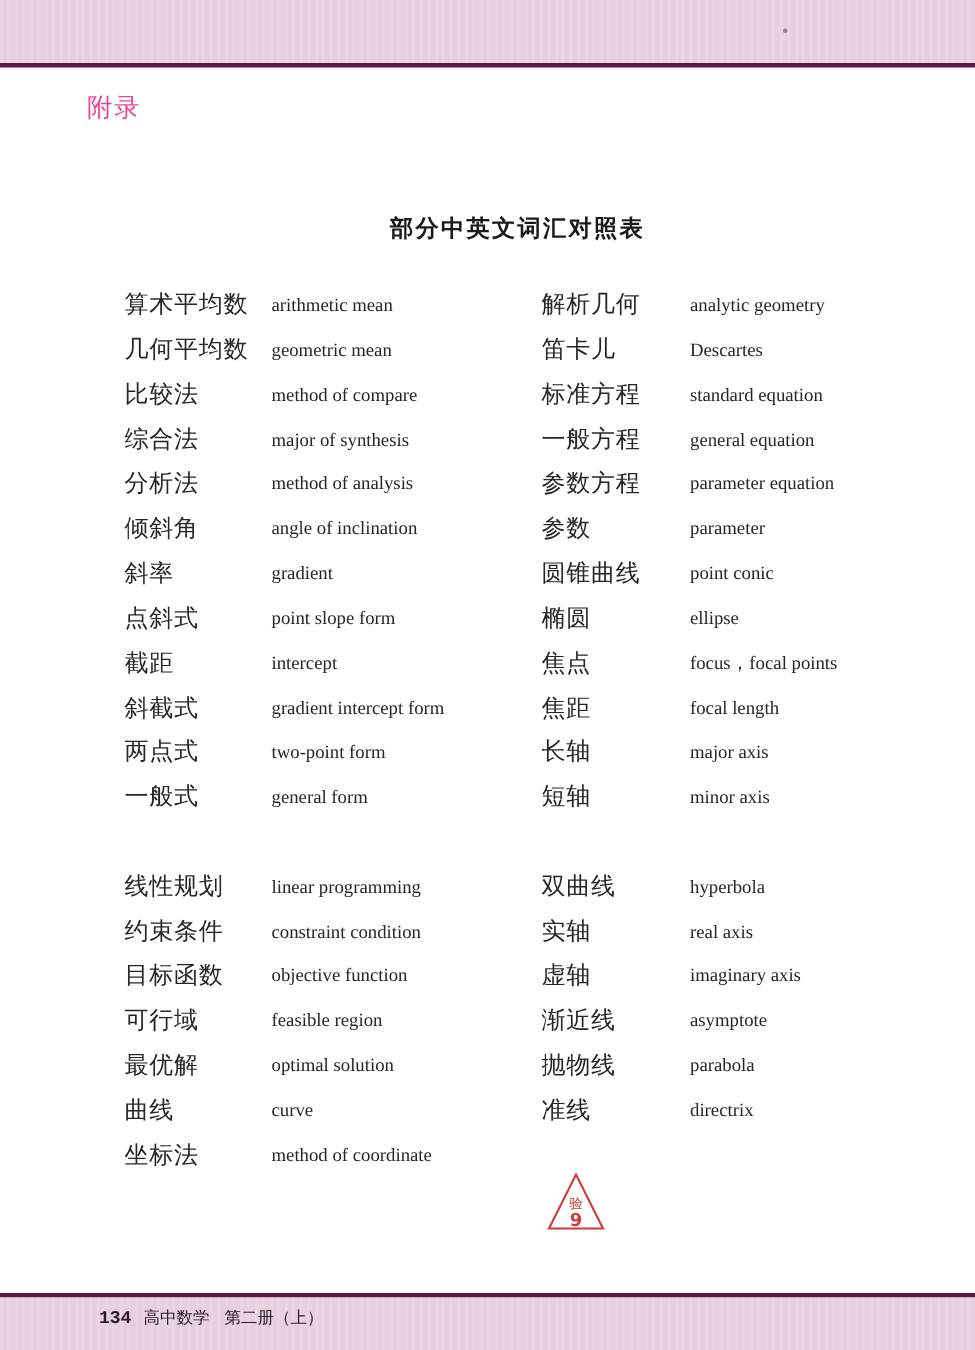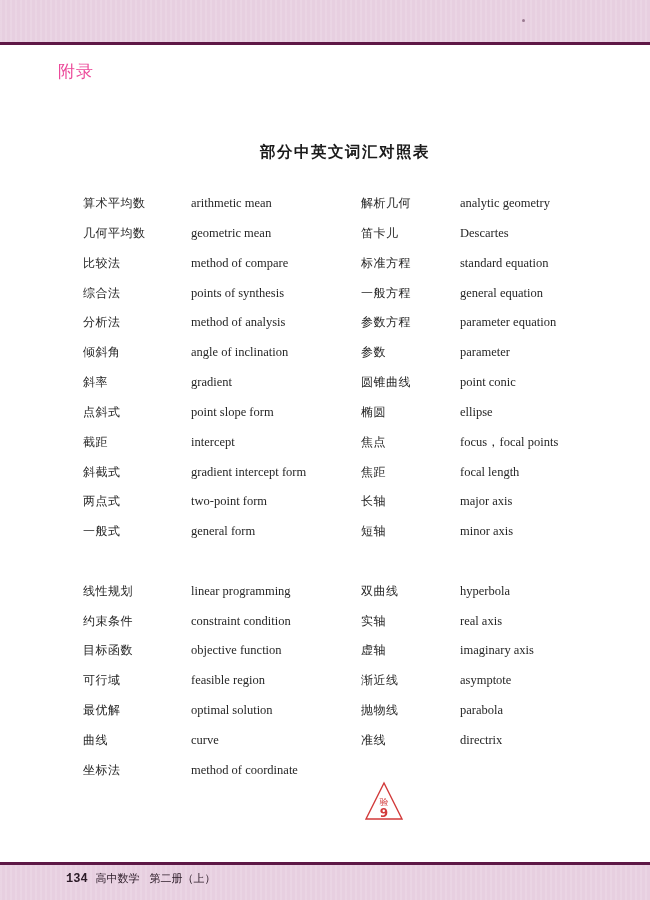--- a/index.html
+++ b/index.html
@@ -32,23 +32,23 @@
     color: #1a1a1a; letter-spacing: 1.5px; padding-left: 20px;
   }
   .glossary { position: absolute; left: 0; top: 0; width: 650px; height: 900px; }
   .row {
     position: absolute; left: 0; width: 650px; height: 20px;
   }
   .cell {
     position: absolute; top: 0; white-space: nowrap;
     font-size: 11.5px; color: #262626; line-height: 20px;
   }
-  .cn { font-family: "DejaVu Serif", serif; font-size: 12px; letter-spacing: 0.5px; }
+  .cn { font-family: "DejaVu Serif", serif; font-size: 16px; letter-spacing: 0.5px; }
   .en { font-family: "Liberation Serif", serif; font-size: 12.5px; }
-  .c1cn { left: 83px; } .c1en { left: 191px; text-align: center; }
+  .c1cn { left: 83px; } .c1en { left: 181px; text-align: center; }
   .c2cn { left: 361px; } .c2en { left: 460px; }
 
   .emblem {
     position: absolute; left: 363px; top: 780px; width: 42px; height: 42px;
   }
   .emblem svg { display: block; }
   .bottom-rule {
     position: absolute; left: 0; top: 862px; width: 650px; height: 3px;
     background: #5e1846;
   }
@@ -91,21 +91,21 @@
     <span class="cell en c2en">Descartes</span>
   </div>
   <div class="row" style="top:253px">
     <span class="cell cn c1cn">比较法</span>
     <span class="cell en c1en">method of compare</span>
     <span class="cell cn c2cn">标准方程</span>
     <span class="cell en c2en">standard equation</span>
   </div>
   <div class="row" style="top:283px">
     <span class="cell cn c1cn">综合法</span>
-    <span class="cell en c1en">points of synthesis</span>
+    <span class="cell en c1en">major of synthesis</span>
     <span class="cell cn c2cn">一般方程</span>
     <span class="cell en c2en">general equation</span>
   </div>
   <div class="row" style="top:312px">
     <span class="cell cn c1cn">分析法</span>
     <span class="cell en c1en">method of analysis</span>
     <span class="cell cn c2cn">参数方程</span>
     <span class="cell en c2en">parameter equation</span>
   </div>
   <div class="row" style="top:342px">

